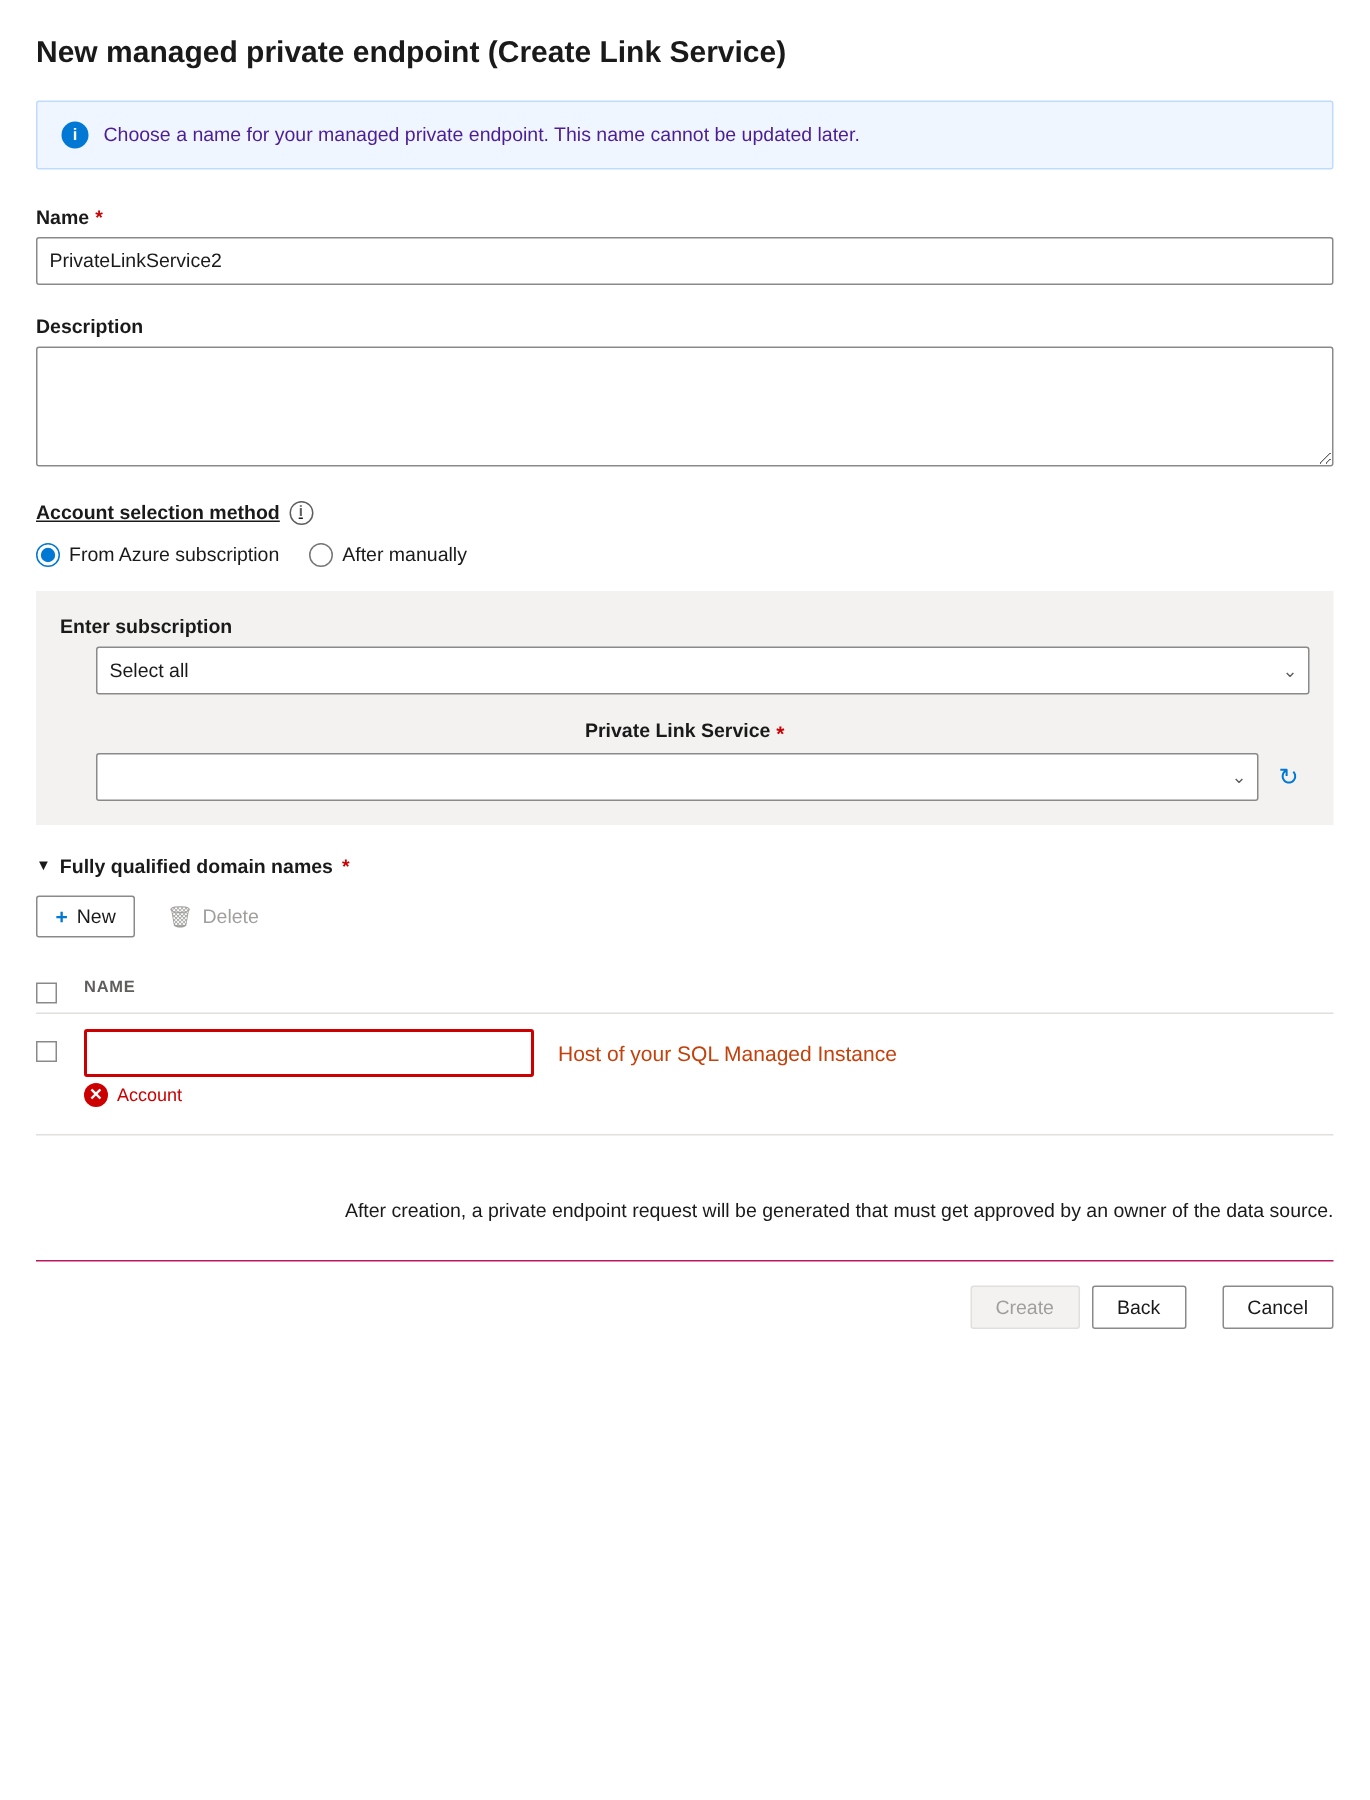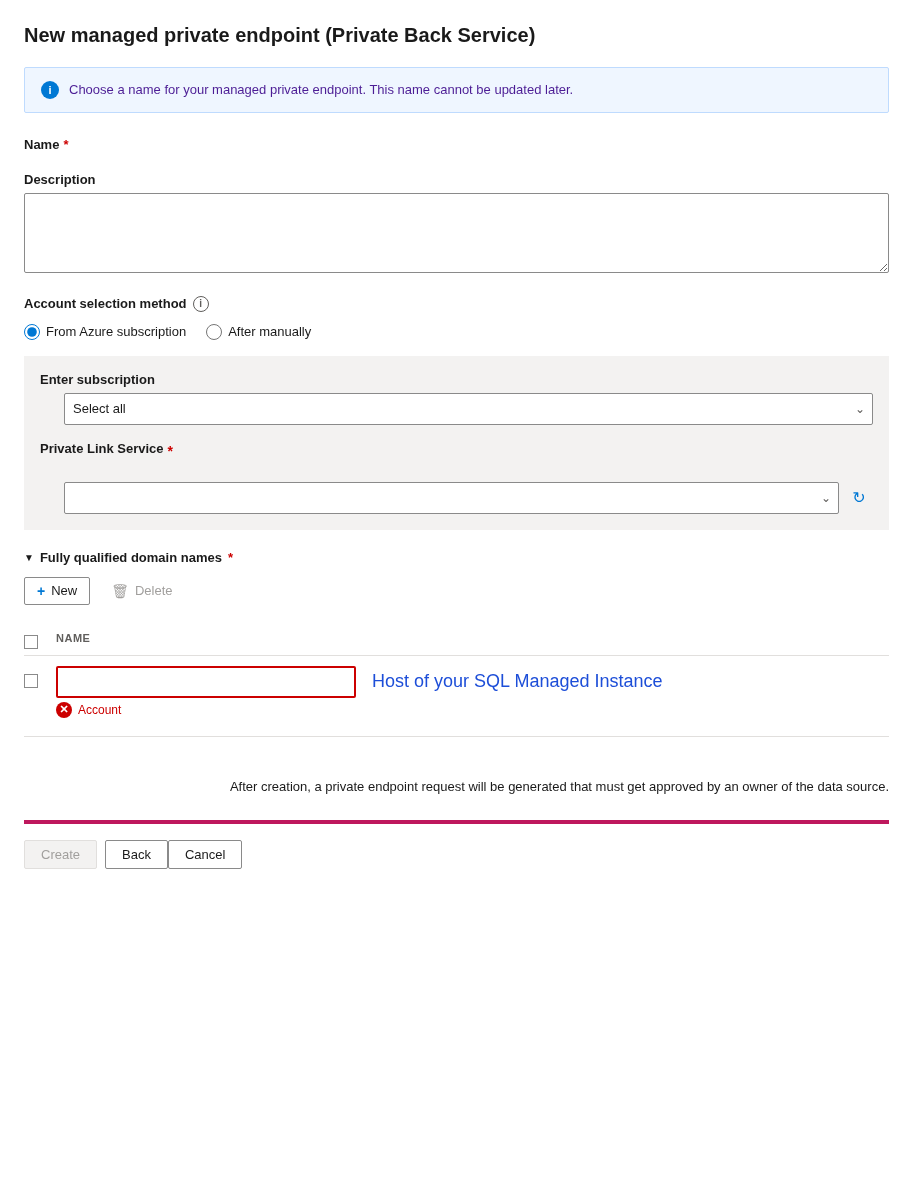--- a/index.html
+++ b/index.html
@@ -88,20 +88,21 @@
       resize: vertical;
     }
 
     .section-label {
       font-size: 13px;
       font-weight: 600;
       margin-bottom: 12px;
       display: flex;
       align-items: center;
       gap: 6px;
+      text-decoration: underline;
     }
 
     .info-circle {
       width: 16px;
       height: 16px;
       border-radius: 50%;
       border: 1.5px solid #605e5c;
       color: #605e5c;
       display: inline-flex;
       align-items: center;
@@ -325,22 +326,22 @@
       height: 32px;
       border: 2px solid #c00;
       border-radius: 2px;
       padding: 0 8px;
       font-size: 13px;
       outline: none;
       background: #fff;
     }
 
     .host-hint {
-      color: #1d4ed8;
-      font-size: 18px;
+      color: #c2410c;
+      font-size: 14px;
       font-style: normal;
     }
 
     .error-row {
       display: flex;
       align-items: center;
       gap: 6px;
       margin-top: 4px;
     }
 
@@ -374,23 +375,24 @@
       color: #1a1a1a;
       line-height: 1.5;
       margin-top: 40px;
       margin-bottom: 24px;
       text-align: right;
     }
 
     .action-bar {
       display: flex;
       align-items: center;
-      justify-content: flex-start;
-      border-top: 4px solid #be185d;
+      justify-content: flex-end;
+      border-top: 1px solid #be185d;
       padding-top: 16px;
+      gap: 24px;
     }
 
     .action-left {
       display: flex;
       gap: 8px;
     }
 
     .btn-create {
       padding: 6px 16px;
       background: #f3f2f1;
@@ -418,38 +420,40 @@
       border-radius: 2px;
       font-size: 13px;
       color: #1a1a1a;
       cursor: pointer;
     }
 
     .private-link-label-row {
       display: flex;
       align-items: center;
       gap: 4px;
-      margin-bottom: 20px;
+      margin-bottom: 2px;
+      justify-content: center;
     }
   </style>
 </head>
 <body>
 
-<h1 class="page-title">New managed private endpoint (Private Back Service)</h1>
+<h1 class="page-title">New managed private endpoint (Create Link Service)</h1>
 
 <div class="info-banner">
   <div class="info-icon">i</div>
   <span class="info-text">Choose a name for your managed private endpoint. This name cannot be updated later.</span>
 </div>
 
 <div class="field-group">
   <div class="field-label">
     <span>Name</span>
     <span class="required-star">*</span>
   </div>
+  <input type="text" class="text-input" value="PrivateLinkService2" style="">
 </div>
 
 <div class="field-group">
   <div class="field-label">
     <span>Description</span>
   </div>
   <textarea class="text-input" style=""></textarea>
 </div>
 
 <div class="field-group">

